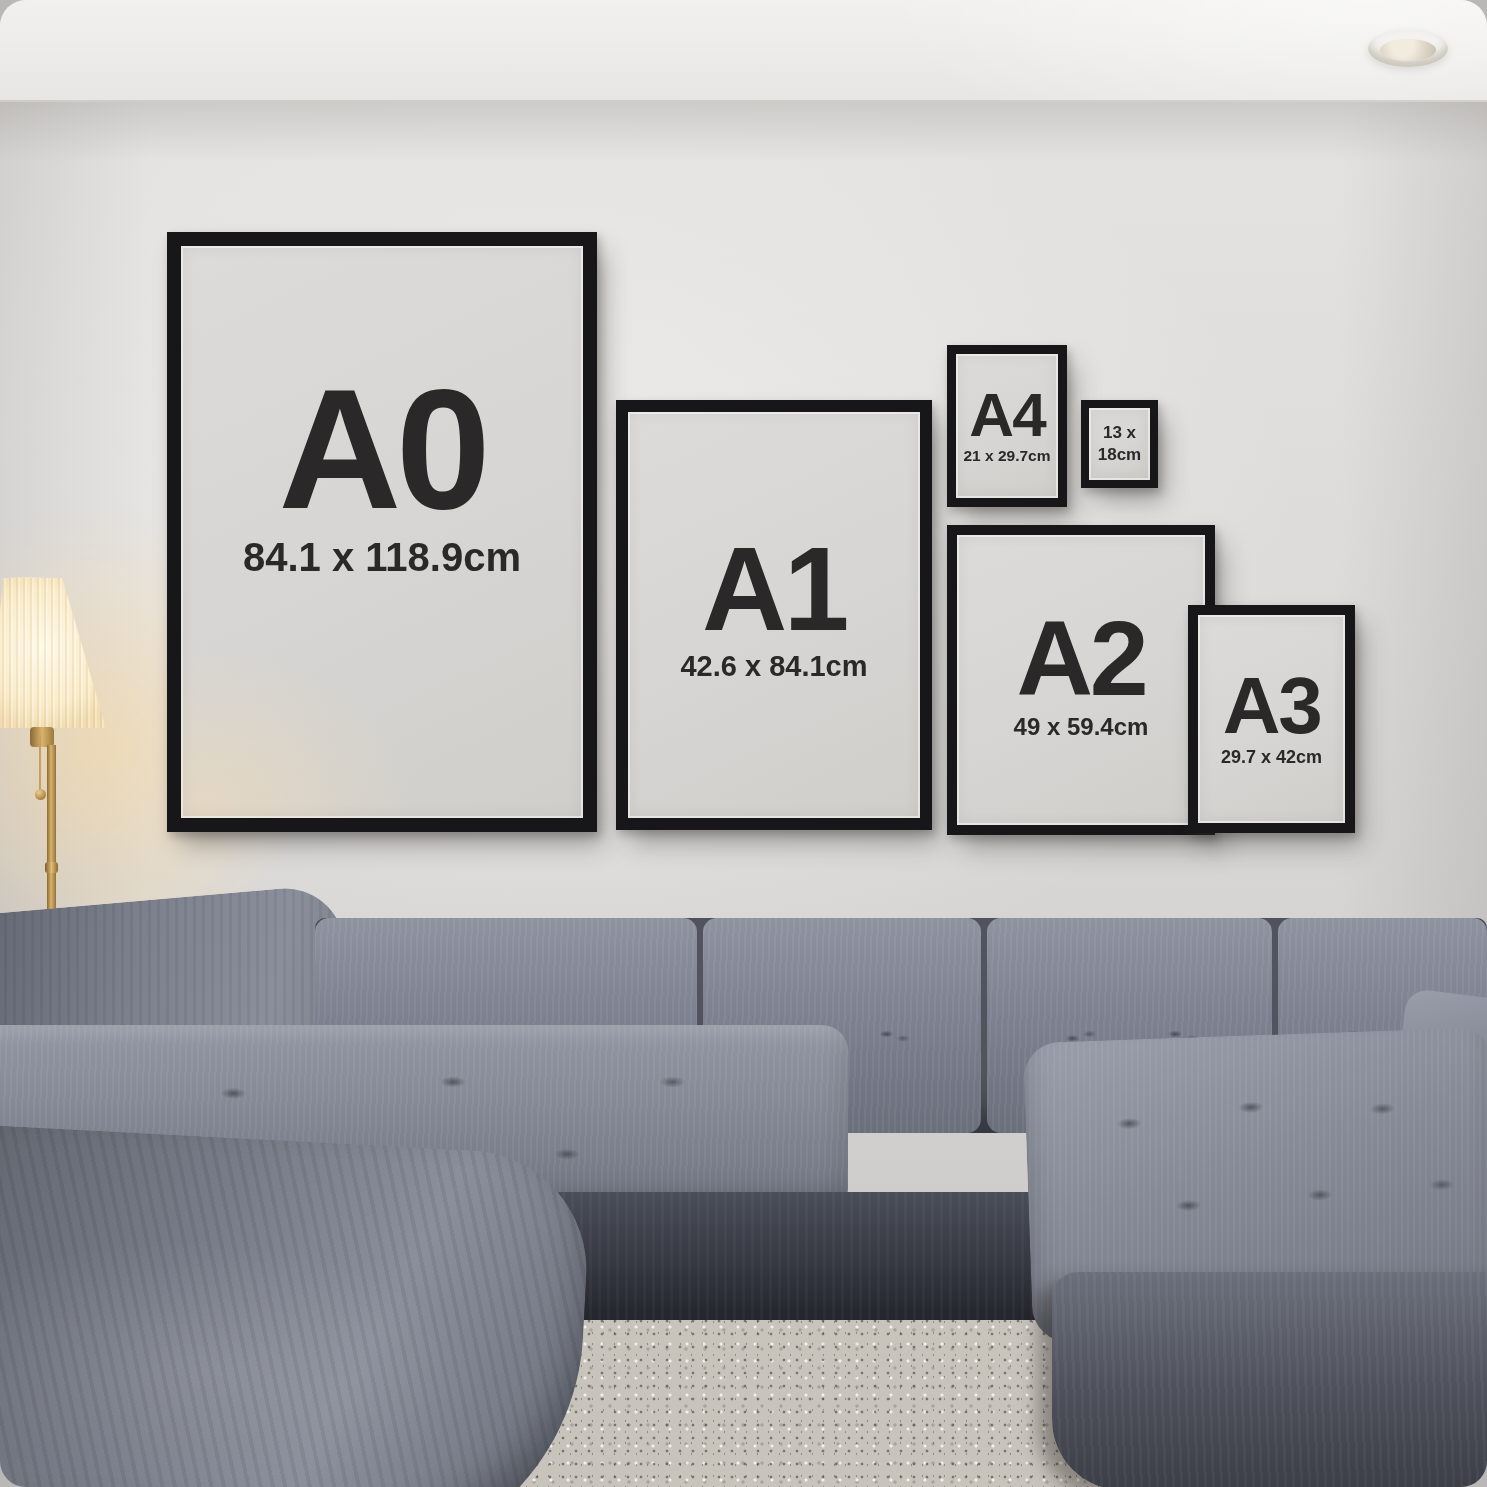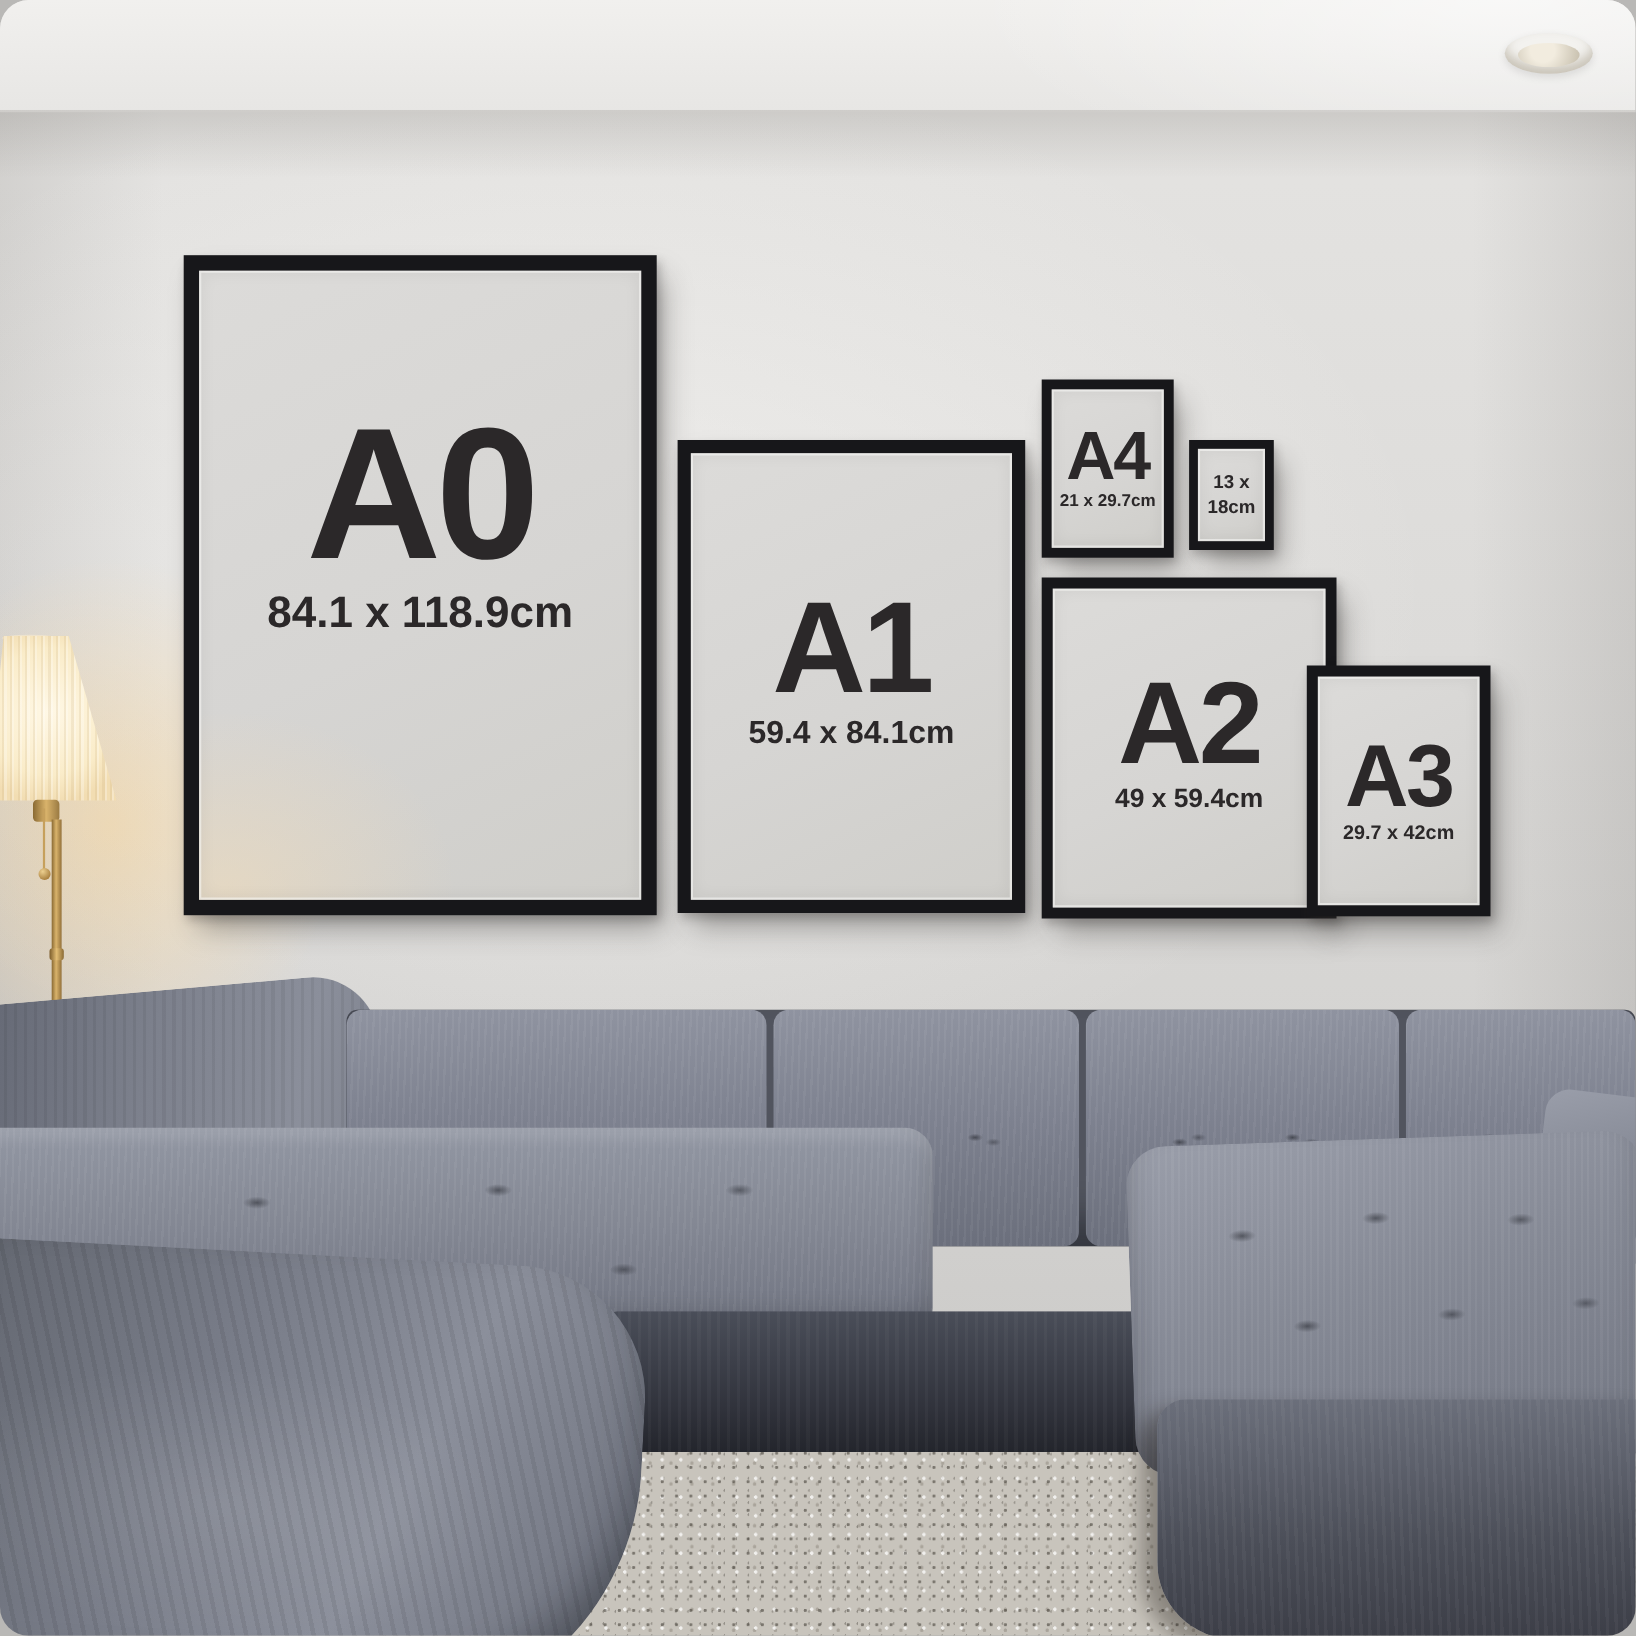--- a/index.html
+++ b/index.html
@@ -62,21 +62,21 @@
   .f-a0 .lbl{font-size:170px;}
   .f-a0 .sz{font-size:40px;}
   .f-a1{left:616px;top:400px;width:316px;height:430px;padding:12px;box-sizing:border-box;}
   .f-a1 .ptxt{transform:translateY(-5px);gap:12px;}
   .f-a1 .lbl{font-size:118px;}
   .f-a1 .sz{font-size:29px;}
   .f-a4{left:947px;top:345px;width:120px;height:162px;padding:9px;box-sizing:border-box;}
   .f-a4 .ptxt{gap:6px;}
   .f-a4 .lbl{font-size:62px;}
   .f-a4 .sz{font-size:15.5px;}
-  .f-13{left:1081px;top:400px;width:77px;height:100px;padding:8px;box-sizing:border-box;}
+  .f-13{left:1081px;top:400px;width:77px;height:88px;padding:8px;box-sizing:border-box;}
   .f-13 .ptxt{gap:3px;}
   .f-13 .lbl{font-size:17px;letter-spacing:0;line-height:1.1;}
   .f-13 .sz{font-size:17px;font-weight:bold;line-height:1.1;}
   .f-a2{left:947px;top:525px;width:268px;height:310px;padding:10px;box-sizing:border-box;text-align:center;}
   .f-a2 .ptxt{transform:translateY(-4px);gap:12px;}
   .f-a2 .lbl{font-size:106px;}
   .f-a2 .sz{font-size:24px;}
   .f-a3{left:1188px;top:605px;width:167px;height:228px;padding:10px;box-sizing:border-box;}
   .f-a3 .ptxt{gap:8px;}
   .f-a3 .lbl{font-size:80px;}
@@ -174,21 +174,21 @@
         <div class="lbl">A0</div>
         <div class="sz">84.1 x 118.9cm</div>
       </div>
     </div>
   </div>
 
   <div class="frame f-a1">
     <div class="poster">
       <div class="ptxt">
         <div class="lbl">A1</div>
-        <div class="sz">59.4 x 84.1cm</div>
+        <div class="sz">42.6 x 84.1cm</div>
       </div>
     </div>
   </div>
 
   <div class="frame f-a4">
     <div class="poster">
       <div class="ptxt">
         <div class="lbl">A4</div>
         <div class="sz">21 x 29.7cm</div>
       </div>

